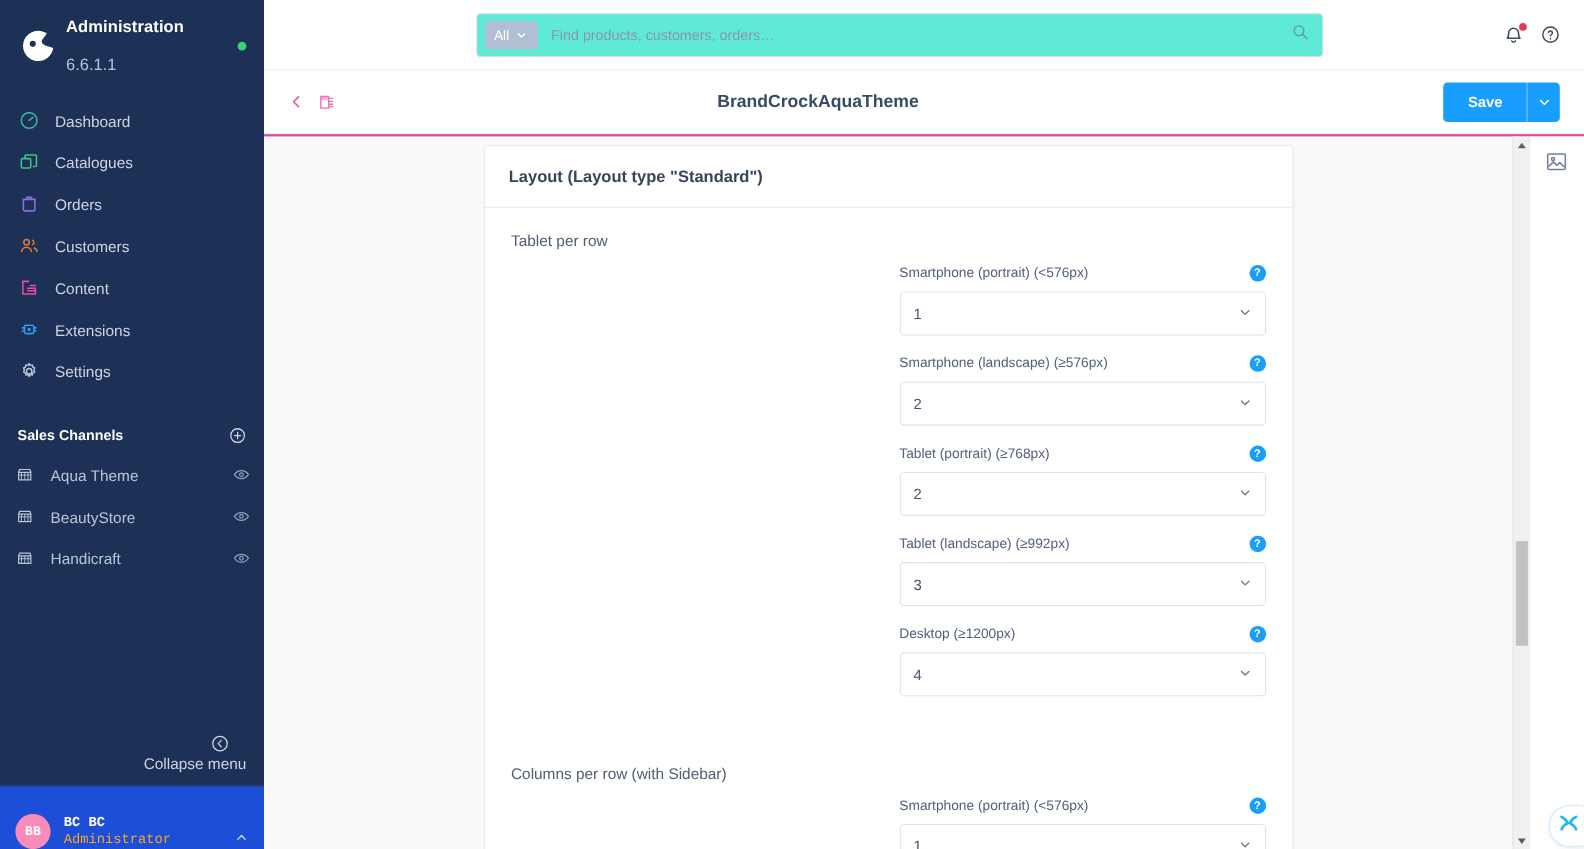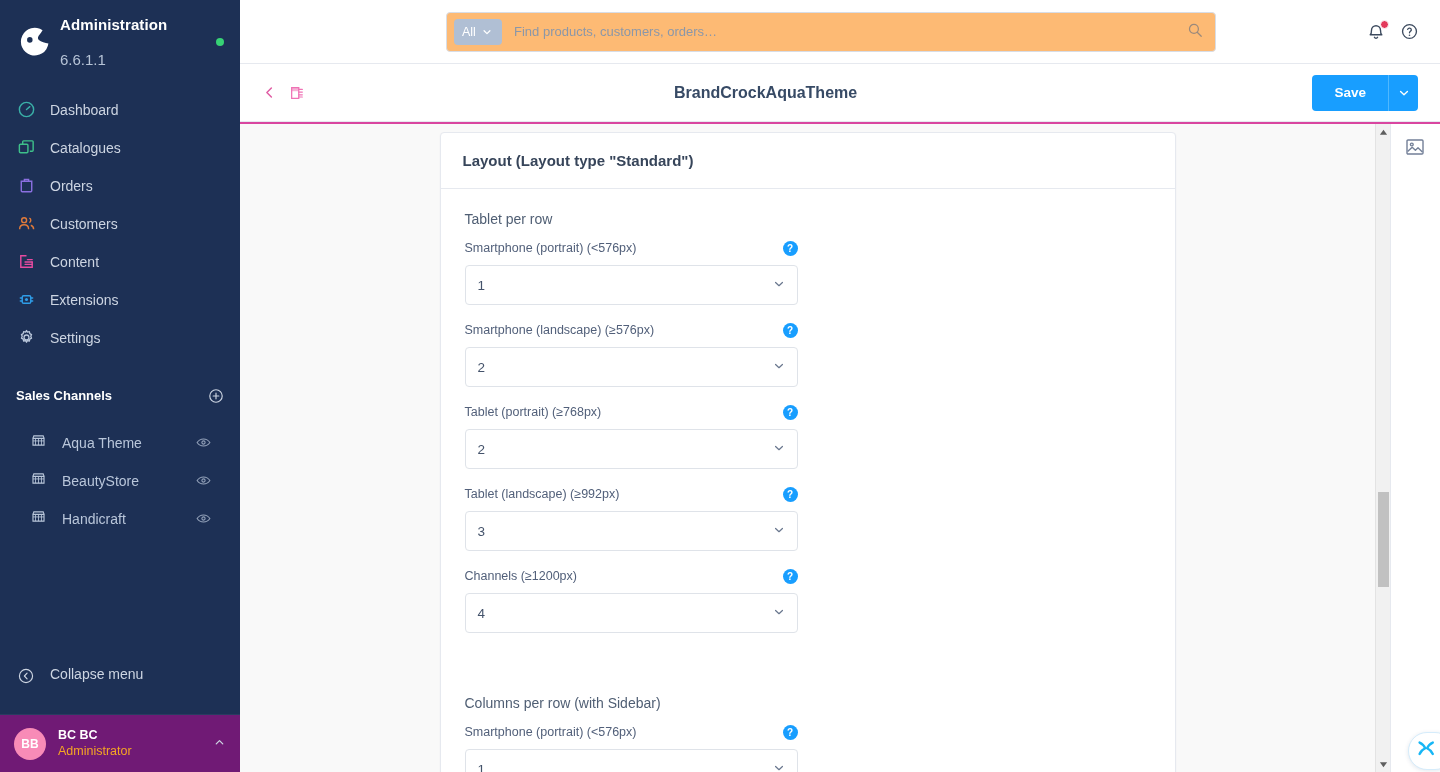--- a/index.html
+++ b/index.html
@@ -33,54 +33,54 @@
   .nav-label { white-space: nowrap; }
 
   .section-head {
     display: flex; align-items: center; padding: 0 16px;
     height: 34px; margin-top: 22px;
     color: #fff; font-size: 13px; font-weight: bold;
   }
   .section-head .plus { margin-left: auto; width: 16px; height: 16px; cursor: pointer; }
 
   .channel-item {
-    display: flex; align-items: flex-end; height: 38px; padding: 0 28px;
+    display: flex; align-items: center; height: 38px; padding: 0 12px;
     color: #b9c6da; font-size: 14px; cursor: pointer;
   }
   .channel-item .eye { margin-left: auto; width: 17px; height: 17px; opacity: .75; }
 
   .collapse-row {
-    display: flex; align-items: flex-start; height: 38px; padding: 0 16px;
-    color: #cdd5e2; font-size: 14px; cursor: pointer; margin-top: auto; margin-bottom: 10px;
+    display: flex; align-items: flex-end; height: 38px; padding: 0 16px;
+    color: #cdd5e2; font-size: 14px; cursor: pointer; margin-top: auto; margin-bottom: 10px; flex-direction: column;
   }
   .user-bar {
-    display: flex; align-items: center; height: 58px; padding: 0 14px;
-    background: #701a75; border-top: 1px solid #2a3c60; cursor: pointer;
+    display: flex; align-items: flex-end; height: 58px; padding: 0 14px;
+    background: #1d4ed8; border-top: 1px solid #2a3c60; cursor: pointer; font-family: Liberation Mono, monospace;
   }
   .avatar {
     width: 32px; height: 32px; border-radius: 50%; background: #f88bb7;
     color: #fff; font-size: 12px; font-weight: bold;
     display: flex; align-items: center; justify-content: center; flex: 0 0 32px; margin-right: 12px;
   }
   .user-meta { display: flex; flex-direction: column; line-height: 1.25; }
   .user-name { color: #fff; font-size: 12.5px; font-weight: bold; }
   .user-role { color: #f5a623; font-size: 12.5px; }
   .user-caret { margin-left: auto; color: #cdd5e2; font-size: 11px; }
 
   
   .main { flex: 1 1 auto; display: flex; flex-direction: column; height: 772px; background: #fff; min-width: 0; }
 
   .topbar {
     height: 64px; flex: 0 0 64px; background: #fff; border-bottom: 1px solid #e6e9ef;
     display: flex; align-items: center; position: relative;
   }
   .search-wrap {
-    position: absolute; left: 206px; width: 770px;
+    position: absolute; left: 193px; width: 770px;
     height: 40px; border: 1px solid #d8dde6; border-radius: 4px;
-    display: flex; align-items: center; background: #fdba74;
+    display: flex; align-items: center; background: #5eead4;
   }
   .search-pill {
     margin-left: 7px; height: 26px; min-width: 48px; padding: 0 8px; border-radius: 4px;
     background: #b0bfd4; color: #fff; font-size: 12.5px;
     display: flex; align-items: center; gap: 6px; cursor: pointer;
   }
   .search-input {
     flex: 1; border: none; outline: none; background: transparent;
     font-size: 13px; color: #4a5668; padding: 0 12px;
     font-family: "Liberation Sans", sans-serif;
@@ -94,21 +94,21 @@
     border-radius: 50%; background: #e3395b; border: 1.5px solid #fff;
   }
 
   .smartbar {
     height: 58px; flex: 0 0 58px; background: #fff; border-bottom: 1px solid #e6e9ef;
     display: flex; align-items: center; padding: 0 22px; position: relative;
   }
   .sb-back { color: #e05da4; cursor: pointer; display: flex; align-items: center; }
   .sb-doc { margin-left: 12px; cursor: pointer; display: flex; align-items: center; }
   .sb-title {
-    position: absolute; left: 434px; font-size: 16px; color: #374a65; font-weight: 600;
+    position: absolute; left: 412px; font-size: 16px; color: #374a65; font-weight: 600;
   }
   .sb-actions { margin-left: auto; display: flex; align-items: center; }
   .btn-save {
     height: 36px; padding: 0 22px; background: #189eff; color: #fff;
     border: none; font-size: 13.5px; font-weight: bold; cursor: pointer;
     border-radius: 4px 0 0 4px; font-family: "Liberation Sans", sans-serif;
   }
   .btn-save-caret {
     height: 36px; width: 30px; background: #189eff; color: #fff; border: none;
     border-left: 1px solid #4fb8ff; border-radius: 0 4px 4px 0; cursor: pointer;
@@ -131,21 +131,21 @@
   }
   .card-head {
     height: 56px; display: flex; align-items: center; padding: 0 22px;
     border-bottom: 1px solid #e6e9ef;
     font-size: 15px; font-weight: bold; color: #37455a;
   }
   .card-body { padding: 22px 24px 20px 24px; }
 
   .group-title { font-size: 14px; color: #4f5e73; margin-bottom: 10px; }
   .group-title.spaced { margin-top: 48px; }
-  .grid { display: flex; flex-wrap: wrap; gap: 0 56px; }
+  .grid { display: flex; flex-wrap: wrap; gap: 0 56px; justify-content: flex-end; }
   .field { width: 333px; margin-bottom: 14px; }
   .field-label-row { display: flex; align-items: center; height: 22px; }
   .field-label { font-size: 12.5px; color: #52607a; }
   .help-ico {
     margin-left: auto; width: 15px; height: 15px; border-radius: 50%;
     background: #189eff; color: #fff; font-size: 10px; font-weight: bold;
     display: flex; align-items: center; justify-content: center; cursor: pointer;
   }
   .select-box {
     margin-top: 6px; height: 40px; border: 1px solid #dfe3e9; border-radius: 4px;
@@ -491,21 +491,21 @@
                   <span class="caret">
                     <svg viewBox="0 0 14 14" width="12" height="12" fill="none" stroke="#69778e" stroke-width="1.4">
                         <path d="M3 5.2L7 9l4-3.8" stroke-linecap="round" stroke-linejoin="round"></path>
                       </svg>
                   </span>
                 </div>
               </div>
 
               <div class="field">
                 <div class="field-label-row">
-                  <span class="field-label">Channels (≥1200px)</span>
+                  <span class="field-label">Desktop (≥1200px)</span>
                   <span class="help-ico">?</span>
                 </div>
                 <div class="select-box">
                   <span>4</span>
                   <span class="caret">
                     <svg viewBox="0 0 14 14" width="12" height="12" fill="none" stroke="#69778e" stroke-width="1.4">
                         <path d="M3 5.2L7 9l4-3.8" stroke-linecap="round" stroke-linejoin="round"></path>
                       </svg>
                   </span>
                 </div>

